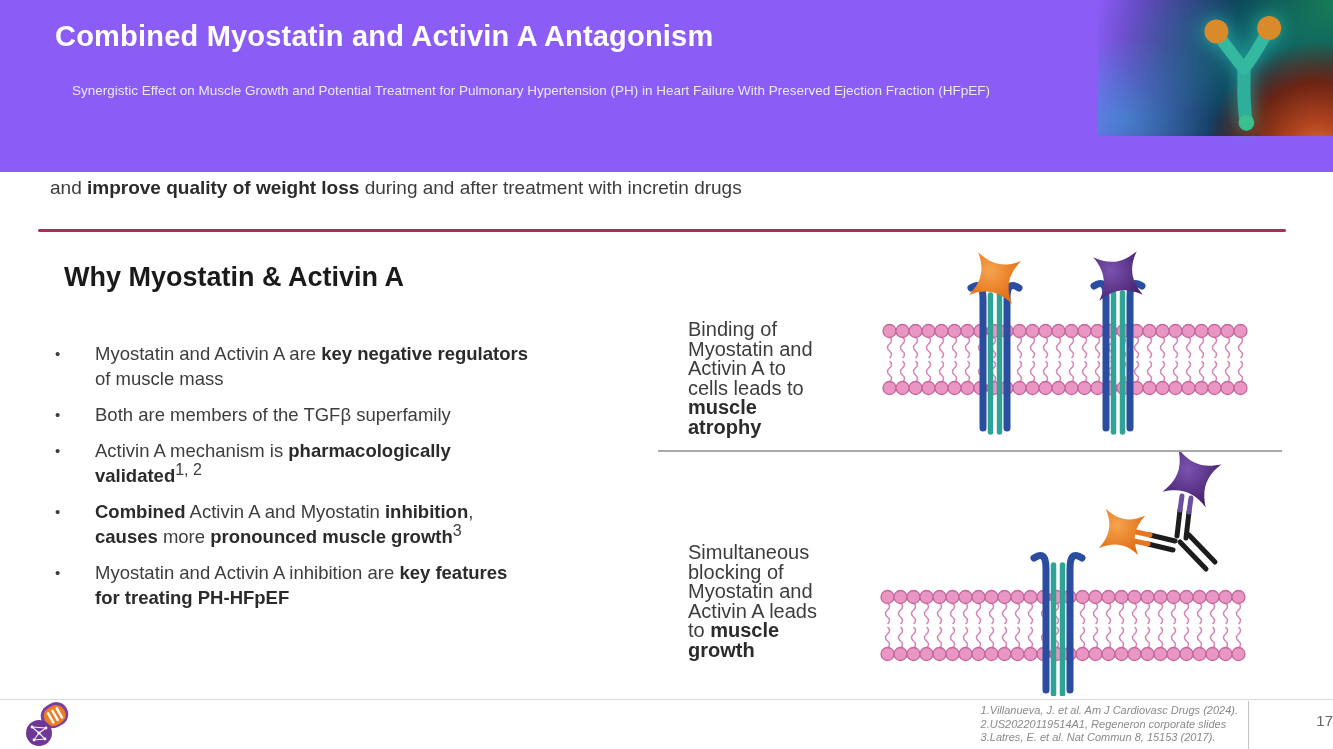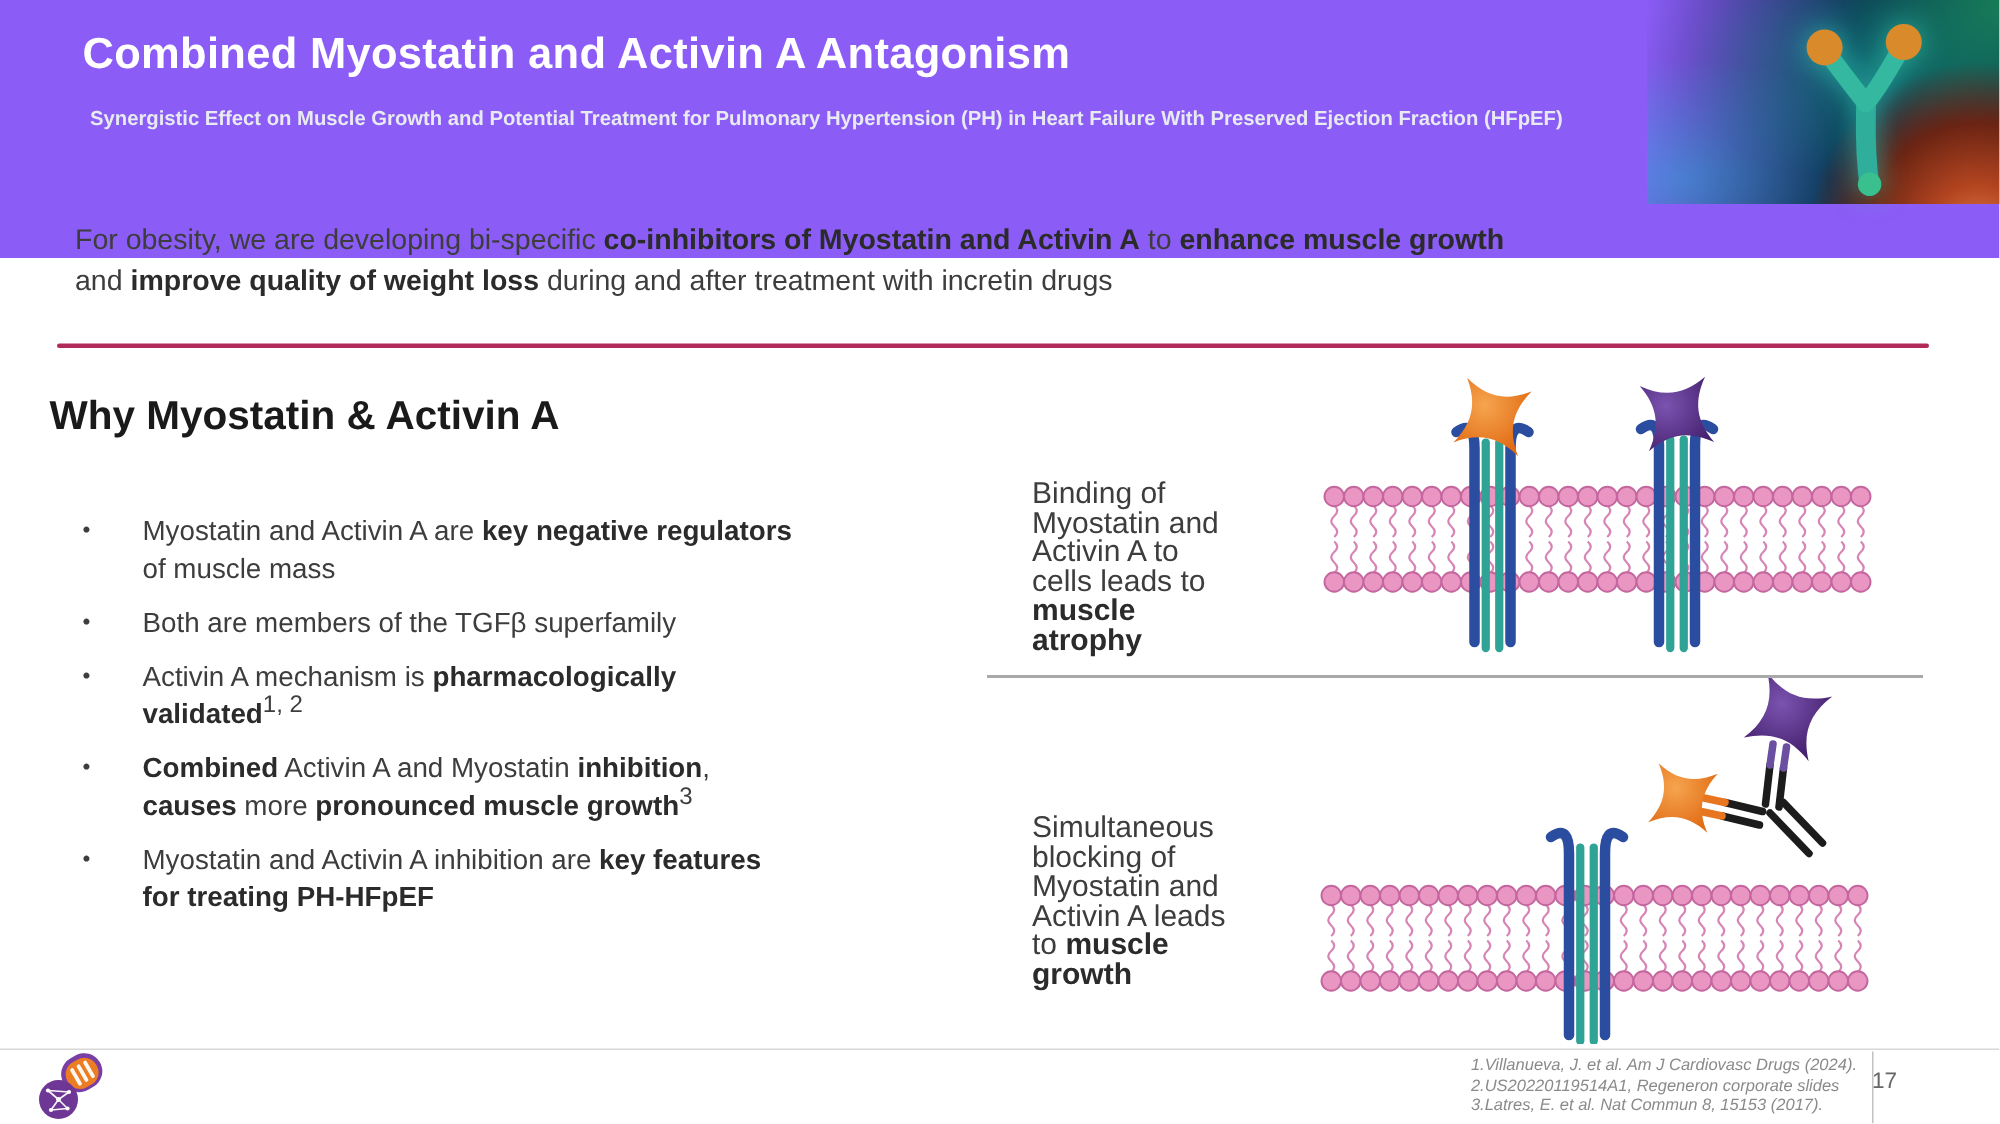--- a/index.html
+++ b/index.html
@@ -16,51 +16,51 @@
     position:absolute;right:0;top:0;width:235px;height:136px;
     background:
       radial-gradient(circle at 94% 114%, #e0763f 0%, #b24420 12%, #6b2413 27%, rgba(80,26,14,0) 42%),
       radial-gradient(circle at 103% -2%, rgba(34,197,94,.55) 0%, rgba(34,197,94,0) 40%),
       radial-gradient(ellipse at 60% 32%, rgba(20,184,166,.45) 0%, rgba(20,184,166,0) 58%),
       radial-gradient(ellipse at 10% 88%, rgba(34,211,238,.38) 0%, rgba(34,211,238,0) 48%),
       linear-gradient(100deg, rgba(17,26,51,0) 0%, #0b2547 55%, #093051 100%);
   }
   .hdr-art svg{position:absolute;left:86px;top:6px;filter:drop-shadow(0 0 9px rgba(56,217,190,.6));}
   .hdr h1{position:absolute;left:55px;top:20px;margin:0;font-size:29px;font-weight:bold;color:#fff;letter-spacing:.2px;z-index:2;}
-  .subtitle{position:absolute;left:56px;top:67px;margin:4px;font-size:13.5px;font-weight:700;color:#E8EAF2;width:1255px;z-index:2;}
+  .subtitle{position:absolute;left:56px;top:67px;margin:16px;font-size:13.5px;font-weight:400;color:#E8EAF2;width:1255px;z-index:2;}
 
   
   .intro{position:absolute;left:50px;margin:0;font-size:19px;color:#3D3D3D;line-height:27px;white-space:nowrap;}
   #intro1{top:147px;} #intro2{top:174px;}
   .intro strong,.bullet-text strong,.diag-label strong{font-weight:bold;color:#2B2B2B;}
 
   .rule-accent{position:absolute;left:38px;top:229px;width:1248px;height:3px;background:#B02A5A;border-radius:2px;}
 
   
-  h2.section{position:absolute;left:33px;top:262px;margin:0;font-size:27px;font-weight:bold;color:#1A1A1A;}
+  h2.section{position:absolute;left:64px;top:262px;margin:0;font-size:27px;font-weight:bold;color:#1A1A1A;}
   .bullets{position:absolute;left:55px;top:341px;width:478px;display:flex;flex-direction:column;gap:11px;}
   .bullet-row{display:flex;align-items:flex-start;}
   .bullet-marker{flex:0 0 40px;font-size:15px;color:#3D3D3D;padding-top:4px;}
   .bullet-text{font-size:18.5px;color:#3D3D3D;line-height:25px;}
   sup{font-size:16px;line-height:0;}
 
   
   .diag-label{position:absolute;left:688px;width:134px;font-size:20px;color:#3D3D3D;line-height:19.5px;}
   .diag-label.top{top:320px;}
   .diag-label.bottom{top:543px;}
   svg.diag-top{position:absolute;left:860px;top:238px;}
   svg.diag-bottom{position:absolute;left:860px;top:452px;}
   .rule-gray{position:absolute;left:658px;top:450px;width:624px;height:2px;background:#A9A9A9;}
 
   
   .foot-rule{position:absolute;left:0;top:699px;width:1333px;height:1px;background:#D8D8D8;}
   .logo{position:absolute;left:25px;top:702px;}
   .citations{position:absolute;right:95px;top:704px;text-align:left;font-size:11px;font-style:italic;color:#8A8A8A;line-height:13.5px;}
   .page-divider{position:absolute;left:1248px;top:701px;width:1px;height:48px;background:#C2C2C2;}
-  .page-num{position:absolute;left:1248px;top:712px;width:85px;text-align:left;font-size:15px;color:#666;}
+  .page-num{position:absolute;left:1248px;top:712px;width:85px;text-align:right;font-size:15px;color:#666;}
 </style>
 </head>
 <body>
 
 <svg width="0" height="0" style="position:absolute" aria-hidden="true">
   <defs>
     <radialGradient id="gradO" cx="35%" cy="35%" r="80%">
       <stop offset="0" stop-color="#F6A44F"></stop>
         <stop offset="1" stop-color="#E06A12"></stop>
     </radialGradient>
@@ -81,21 +81,20 @@
         <path d="M50,52 C58,42 63,33 68,24" fill="none" stroke="#35B8A0" stroke-width="10" stroke-linecap="round"></path>
         <circle cx="27" cy="21" r="10" fill="#D98A2B"></circle>
         <circle cx="71" cy="18" r="10" fill="#D98A2B"></circle>
         <circle cx="52" cy="97" r="6.5" fill="#3AC08F"></circle>
       </svg>
     </div>
     <h1>Combined Myostatin and Activin A Antagonism</h1>
     <p class="subtitle">Synergistic Effect on Muscle Growth and Potential Treatment for Pulmonary Hypertension (PH) in Heart Failure With Preserved Ejection Fraction (HFpEF)</p>
   </header>
 
-  <p class="intro" id="intro1"><span>For obesity, we are developing bi-specific </span><strong>co-inhibitors of Myostatin and Activin A</strong><span> to </span><strong>enhance muscle growth</strong></p>
   <p class="intro" id="intro2"><span>and </span><strong>improve quality of weight loss</strong><span> during and after treatment with incretin drugs</span></p>
 
   <div class="rule-accent"></div>
 
   <h2 class="section">Why Myostatin &amp; Activin A</h2>
   <div class="bullets">
       <div class="bullet-row">
         <span class="bullet-marker">•</span>
         <div class="bullet-text"><span>Myostatin and Activin A are </span><strong>key negative regulators</strong><span> of muscle mass</span></div>
       </div>

